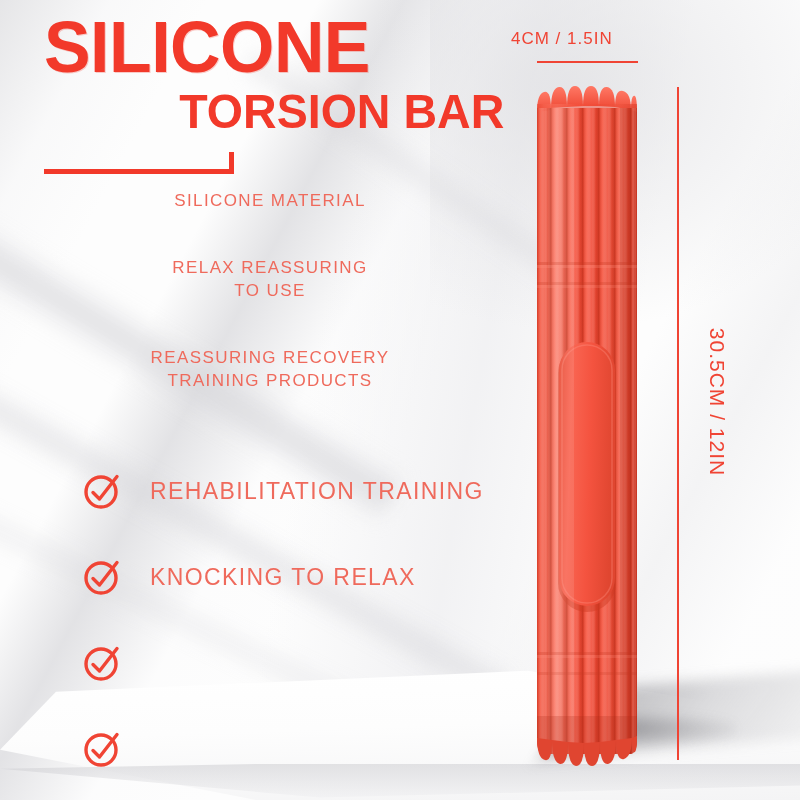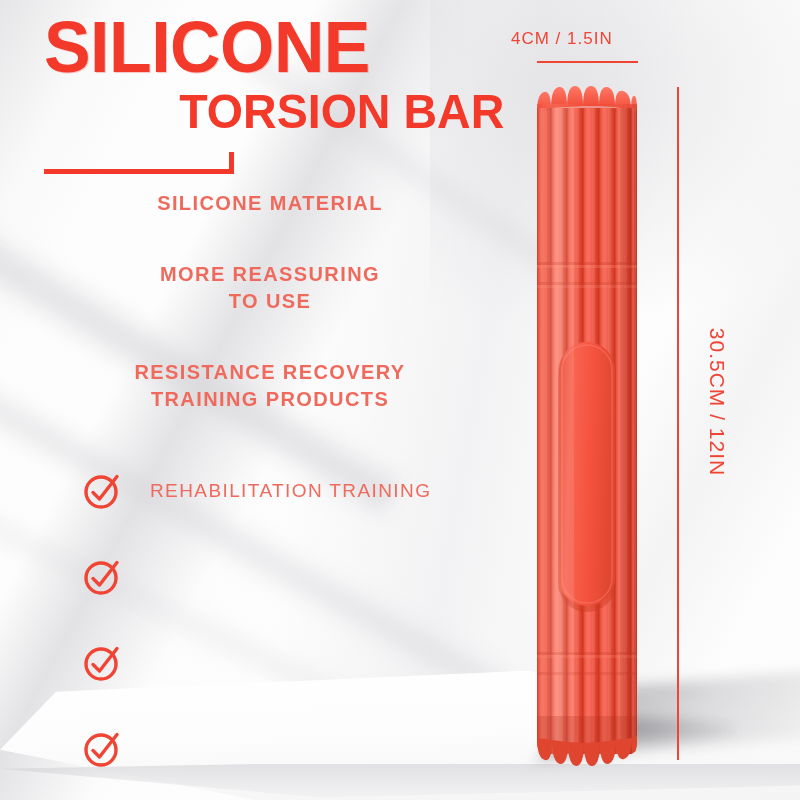--- a/index.html
+++ b/index.html
@@ -128,22 +128,22 @@
   }
 
   
   .features {
     position: absolute; left: 75px; top: 190px; width: 390px;
     text-align: center;
   }
   .feat {
     color: #EF6A5C;
     font-family: "Liberation Sans", sans-serif;
-    font-weight: 700;
-    font-size: 20px;
+    font-weight: 400;
+    font-size: 17px;
     letter-spacing: 1.4px;
     line-height: 1.35;
     margin-bottom: 44px;
     white-space: pre-line;
   }
 
   
   .checklist {
     position: absolute; left: 82px; top: 448px; width: 420px;
   }
@@ -151,21 +151,21 @@
     display: flex;
     align-items: center;
     height: 86px;
   }
   .check-icon { width: 40px; height: 40px; flex: 0 0 40px; }
   .check-label {
     margin-left: 28px;
     color: #EF6A5C;
     font-family: "Liberation Sans", sans-serif;
     font-weight: 300;
-    font-size: 19px;
+    font-size: 23px;
     letter-spacing: 1.4px;
     white-space: nowrap;
   }
 
   
   .dim-top-label {
     position: absolute; left: 511px; top: 29px;
     color: #F04434;
     font-family: "Liberation Sans", sans-serif;
     font-weight: 300;
@@ -221,23 +221,23 @@
     <span class="title-main">SILICONE</span>
     <span class="title-sub">TORSION BAR</span>
     <div class="title-rule">
       <div class="h"></div>
       <div class="v"></div>
     </div>
   </div>
 
   <div class="features">
     <div class="feat">SILICONE MATERIAL</div>
-    <div class="feat">MORE REASSURING
+    <div class="feat">RELAX REASSURING
 TO USE</div>
-    <div class="feat">RESISTANCE RECOVERY
+    <div class="feat">REASSURING RECOVERY
 TRAINING PRODUCTS</div>
   </div>
 
   <div class="checklist">
 
     <div class="check-row">
       <span class="check-icon">
         <svg viewBox="0 0 40 40" width="40" height="40" aria-hidden="true">
           <circle cx="19" cy="21" r="15" fill="none" stroke="#F04434" stroke-width="3.4"></circle>
           <path d="M11 21.5 L17.5 28 L35 5.5" fill="none" stroke="#F04434" stroke-width="3.4" stroke-linecap="round" stroke-linejoin="round"></path>
@@ -246,20 +246,21 @@
       <span class="check-label">REHABILITATION TRAINING</span>
     </div>
 
     <div class="check-row">
       <span class="check-icon">
         <svg viewBox="0 0 40 40" width="40" height="40" aria-hidden="true">
           <circle cx="19" cy="21" r="15" fill="none" stroke="#F04434" stroke-width="3.4"></circle>
           <path d="M11 21.5 L17.5 28 L35 5.5" fill="none" stroke="#F04434" stroke-width="3.4" stroke-linecap="round" stroke-linejoin="round"></path>
         </svg>
       </span>
+      <span class="check-label">KNOCKING TO RELAX</span>
     </div>
 
     <div class="check-row">
       <span class="check-icon">
         <svg viewBox="0 0 40 40" width="40" height="40" aria-hidden="true">
           <circle cx="19" cy="21" r="15" fill="none" stroke="#F04434" stroke-width="3.4"></circle>
           <path d="M11 21.5 L17.5 28 L35 5.5" fill="none" stroke="#F04434" stroke-width="3.4" stroke-linecap="round" stroke-linejoin="round"></path>
         </svg>
       </span>
     </div>

